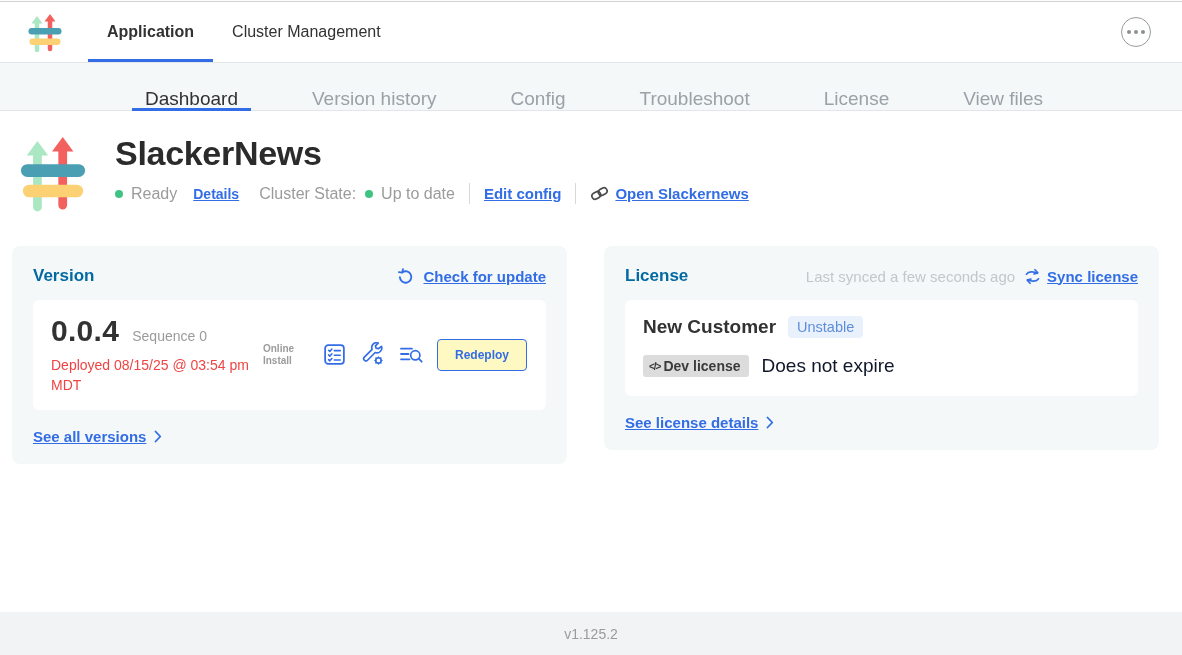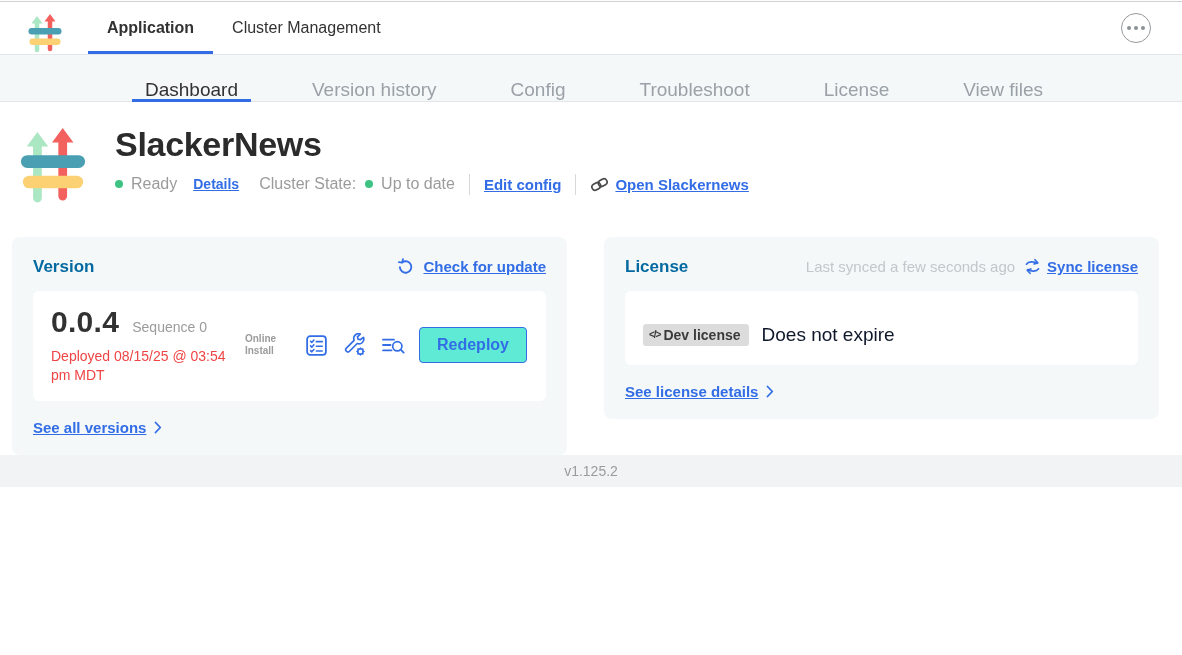--- a/index.html
+++ b/index.html
@@ -1,21 +1,21 @@
 <!DOCTYPE html>
 <html><head>
 <meta charset="utf-8">
 <style>
   * { margin:0; padding:0; box-sizing:border-box; }
   body {
     width:1182px; height:655px; overflow:hidden;
     font-family:"Liberation Sans","DejaVu Sans",sans-serif;
     color:#323232; background:#fff;
   }
-  .page { height:487px; display:flex; flex-direction:column; }
+  .page { height:655px; display:flex; flex-direction:column; }
 
   
   .chrome-line { height:2px; background:#fdfdfd; border-bottom:1px solid #cfd2d4; }
 
   
   .topnav { height:61px; border-bottom:1px solid #e4e7e9; display:flex; align-items:stretch; background:#fff; }
   .brand { width:36px; margin:9px 0 0 27px; flex:none; }
   .tabs { display:flex; margin-left:25px; }
   .tab { position:relative; display:flex; align-items:center; padding:0 19px; font-size:16px; font-weight:500; cursor:pointer; color:#323232; }
   .tab.active { font-weight:600; }
@@ -56,21 +56,21 @@
 
   .v-inner { display:flex; padding:14px 18px 15px; }
   .v-row { display:flex; align-items:baseline; }
   .v-num { font-size:30px; font-weight:700; letter-spacing:0.3px; }
   .v-seq { font-size:14px; color:#9b9b9b; margin-left:13px; }
   .badge-green { display:inline-block; margin-top:9px; background:#3ec189; color:#fff; font-size:13.5px; padding:3px 8px; border-radius:3px; }
   .v-deployed { margin-top:8px; font-size:14px; color:#ef4444; max-width:222px; line-height:1.4; }
   .v-right { margin-left:auto; display:flex; align-items:center; gap:13px; align-self:center; padding-right:1px; }
   .install-type { font-size:10px; font-weight:600; color:#9b9b9b; width:46px; line-height:1.2; }
   .icon-btn { cursor:pointer; display:flex; align-items:center; }
-  .btn-outline { background:#5eead4; border:1px solid #326de6; color:#326de6; font-weight:700; font-size:16px;
+  .btn-outline { background:#fef9c3; border:1px solid #326de6; color:#326de6; font-weight:700; font-size:12px;
     padding:8px 17px; border-radius:4px; cursor:pointer; font-family:inherit; }
   .card-foot { margin-top:18px; display:flex; align-items:center; gap:8px; }
 
   .l-inner { padding:16px 18px 19px; }
   .l-row1 { display:flex; align-items:center; }
   .cust-name { font-size:19px; font-weight:700; }
   .badge-channel { margin-left:12px; background:#e9f1fc; color:#5e8edb; font-size:14.5px; padding:3px 9px; border-radius:4px; }
   .l-row2 { display:flex; align-items:center; margin-top:17px; }
   .badge-dev { background:#dcdcdc; border-radius:3px; padding:3px 8px 3px 6px; display:flex; align-items:center; gap:3px;
     font-size:14px; font-weight:600; color:#3a3a3a; }
@@ -241,20 +241,24 @@
                 <path d="M10.3 1.6 L13.0 4.6 L9.4 5.6" fill="none" stroke="#326de6" stroke-width="1.5" stroke-linecap="round" stroke-linejoin="round"></path>
                 <path d="M13.7 10.1 C11.8 12.8 7 13.0 3.6 11.0" fill="none" stroke="#326de6" stroke-width="1.5" stroke-linecap="round"></path>
                 <path d="M5.7 14.4 L3.0 11.4 L6.6 10.4" fill="none" stroke="#326de6" stroke-width="1.5" stroke-linecap="round" stroke-linejoin="round"></path>
               </svg>
               <span class="link link-md">Sync license</span>
             </span>
           </span>
         </div>
 
         <div class="inner l-inner">
+          <div class="l-row1">
+            <span class="cust-name">New Customer</span>
+            <span class="badge-channel">Unstable</span>
+          </div>
           <div class="l-row2">
             <span class="badge-dev">
               <span class="code-glyph">&lt;/&gt;</span>
               <span>Dev license</span>
             </span>
             <span class="expiry">Does not expire</span>
           </div>
         </div>
 
         <div class="card-foot">

